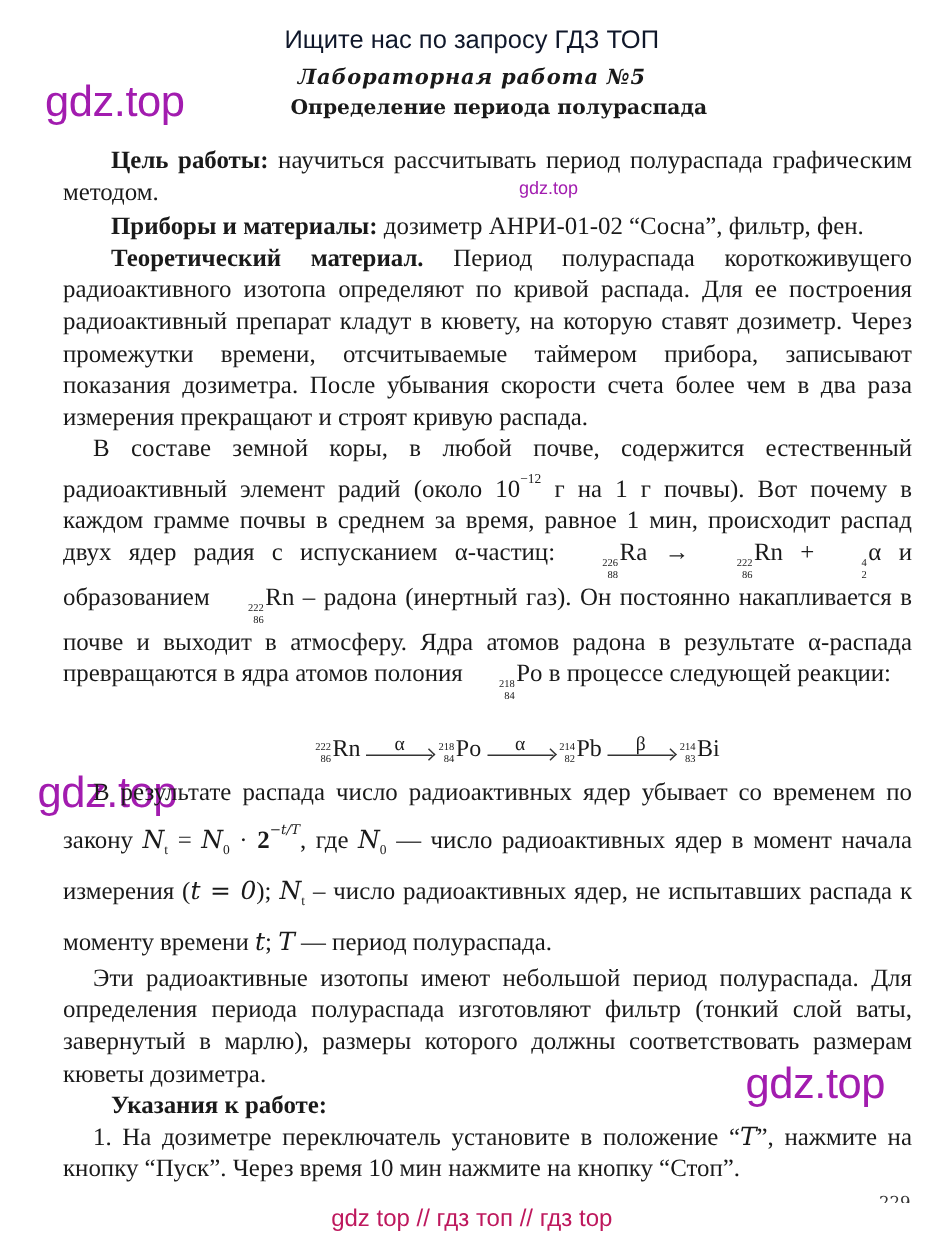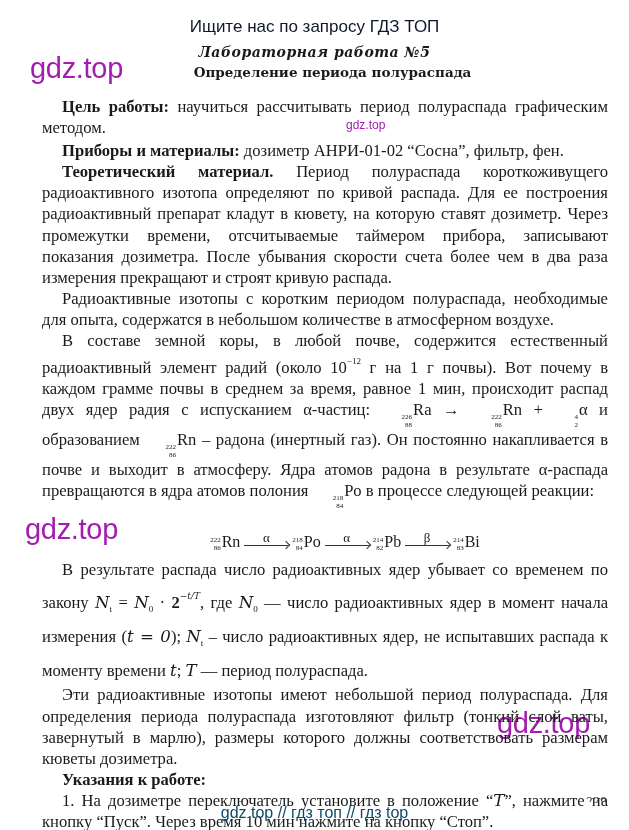--- a/index.html
+++ b/index.html
@@ -6,53 +6,52 @@
   body { width: 629px; height: 830px; position: relative; overflow: hidden; font-family: "DejaVu Serif", serif; color: #1a1a1a; }
   .top-banner { position: absolute; top: 0; left: 0; width: 629px; text-align: center; font-family: "Liberation Sans", sans-serif; font-size: 17px; color: #0f172a; line-height: 22px; padding-top: 16px; }
   .wm { position: absolute; font-family: "Liberation Sans", sans-serif; color: #a21caf; }
   .wm-big { font-size: 29px; line-height: 32px; letter-spacing: -0.3px; }
   .wm-small { font-size: 12px; line-height: 14px; }
   .title-block { position: absolute; top: 42px; left: 0; width: 629px; text-align: center; }
   .title1 { font-family: "DejaVu Serif", serif; font-style: italic; font-weight: bold; font-size: 14px; line-height: 20px; letter-spacing: 0.5px; }
   .title2 { font-family: "DejaVu Serif", serif; font-weight: bold; font-size: 13.5px; line-height: 20px; padding-left: 36px; }
   .body-text { position: absolute; top: 96px; left: 42px; width: 566px; font-family: "Liberation Serif", serif; font-size: 16.6px; line-height: 21.1px; text-align: justify; }
   .body-text p { margin: 0; text-indent: 20px; }
-  .b { font-weight: bold; }
+  .b { font-weight: bold; margin-left: 12px; }
   .nuc { display: inline-flex; flex-direction: column; vertical-align: -4px; font-size: 7px; line-height: 8px; text-align: right; margin-right: 1px; }
   .reaction { display: flex; justify-content: center; align-items: flex-end; height: 42px; padding-left: 40px; font-size: 16px; }
   .arrow { display: inline-flex; flex-direction: column; align-items: center; margin: 0 4px; font-size: 13px; line-height: 14px; }
   .arrow .line { width: 44px; height: 1px; background: #333; position: relative; margin-bottom: 6px; }
   .arrow .line:after { content: ""; position: absolute; right: -1px; top: -3px; width: 5px; height: 5px; border-right: 1px solid #333; border-top: 1px solid #333; transform: rotate(45deg); }
   .formula-line { line-height: 27px; }
   .sup { font-size: 9px; vertical-align: 9px; }
   .sub { font-size: 9px; vertical-align: -4px; }
   .it { font-style: italic; font-family: "DejaVu Serif", serif; }
   .page-num { position: absolute; top: 795px; right: 22px; font-size: 11px; color: #333; height: 7px; overflow: hidden; line-height: 14px; }
-  .bottom-banner { position: absolute; top: 802px; left: 0; width: 629px; text-align: center; font-family: "Liberation Sans", sans-serif; font-size: 16px; color: #0c4a6e; line-height: 22px; }
+  .bottom-banner { position: absolute; top: 802px; left: 0; width: 629px; text-align: center; font-family: "Liberation Sans", sans-serif; font-size: 16px; color: #be185d; line-height: 22px; }
 </style>
 </head>
 <body>
 
 <div class="top-banner">Ищите нас по запросу ГДЗ ТОП</div>
 
 <div class="wm wm-big" style="top:52px; left:30px;">gdz.top</div>
 <div class="wm wm-small" style="top:118px; left:346px;">gdz.top</div>
 <div class="wm wm-big" style="top:513px; left:25px;">gdz.top</div>
 <div class="wm wm-big" style="top:707px; left:497px;">gdz.top</div>
 
 <div class="title-block">
   <div class="title1">Лабораторная работа №5</div>
   <div class="title2">Определение периода полураспада</div>
 </div>
 
 <div class="body-text">
   <p><span class="b">Цель работы:</span><span> научиться рассчитывать период полураспада графическим методом.</span></p>
   <p style="margin-top:2px;"><span class="b">Приборы и материалы:</span><span> дозиметр АНРИ-01-02 “Сосна”, фильтр, фен.</span></p>
   <p><span class="b">Теоретический материал.</span><span> Период полураспада короткоживущего радиоактивного изотопа определяют по кривой распада. Для ее построения радиоактивный препарат кладут в кювету, на которую ставят дозиметр. Через промежутки времени, отсчитываемые таймером прибора, записывают показания дозиметра. После убывания скорости счета более чем в два раза измерения прекращают и строят кривую распада.</span></p>
-  <p>Радиоактивные изотопы с коротким периодом полураспада, необходимые для опыта, содержатся в небольшом количестве в атмосферном воздухе.</p>
   <p><span>В составе земной коры, в любой почве, содержится естественный радиоактивный элемент радий (около 10</span><span class="sup">−12</span><span> г на 1 г почвы). Вот почему в каждом грамме почвы в среднем за время, равное 1 мин, происходит распад двух ядер радия с испусканием α-частиц: </span><span class="nuc">
         <span>226</span>
         <span>88</span>
       </span><span>Ra</span> <span>→</span> <span class="nuc">
         <span>222</span>
         <span>86</span>
       </span><span>Rn</span> <span>+</span> <span class="nuc">
         <span>4</span>
         <span>2</span>
       </span><span>α</span><span> и образованием </span><span class="nuc">

